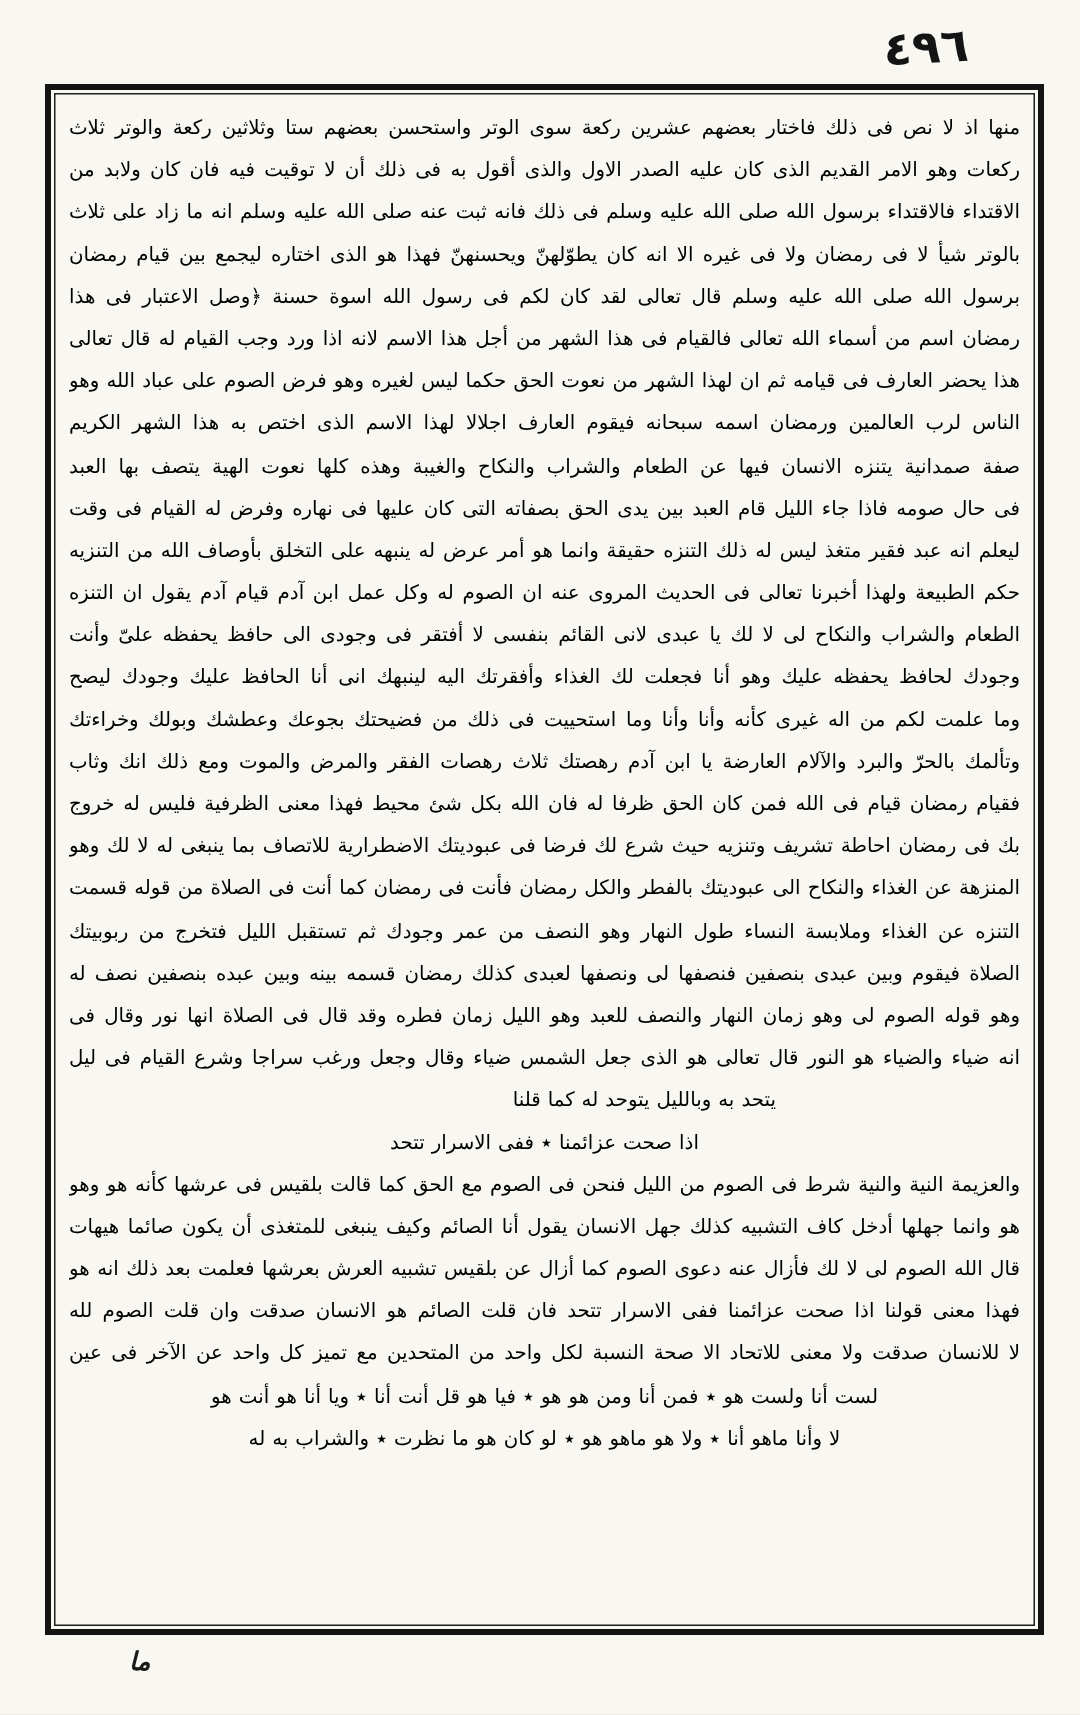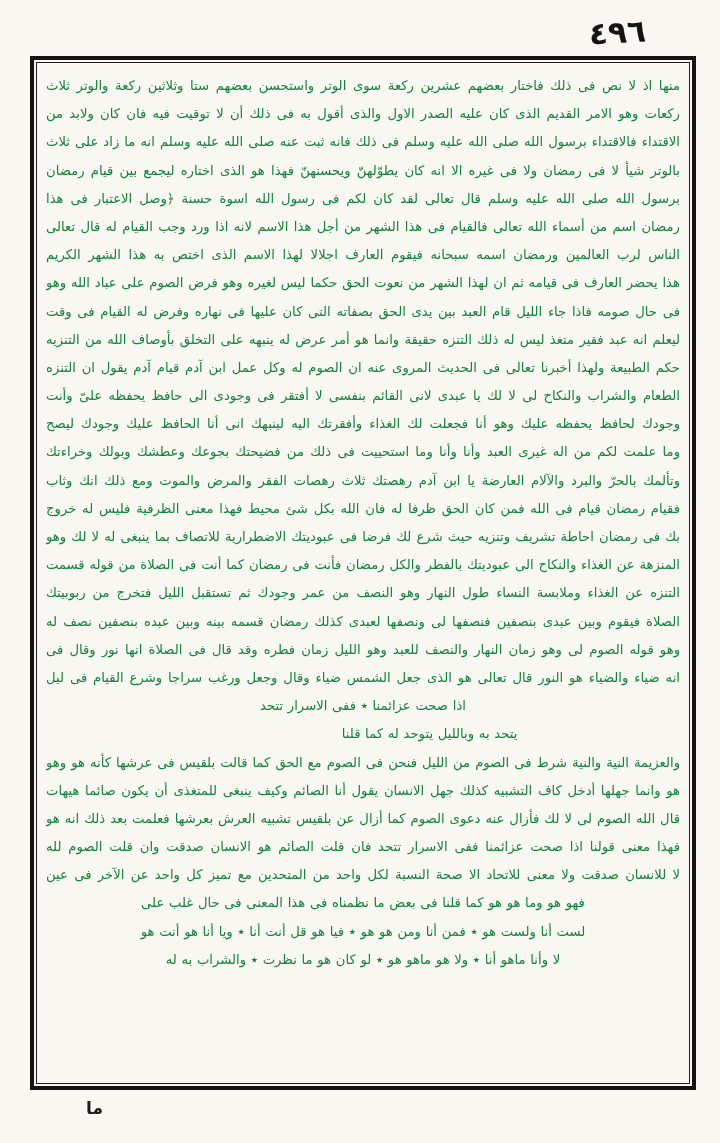--- a/index.html
+++ b/index.html
@@ -43,39 +43,40 @@
   }
   .line {
     font-size:13.2px;
     line-height:28.2px;
     height:28.2px;
     overflow:hidden;
     white-space:normal;
     text-align:justify;
     text-align-last:justify;
     word-spacing:0.5px;
-    color:#15803d;
+    color:#000000;
   }
   .line.center {
     text-align:center;
     text-align-last:center;
   }
   .line.center-right {
     text-align:center;
     text-align-last:center;
     padding-left:33%;
     padding-right:12%;
     box-sizing:border-box;
   }
   .catchword {
     position:absolute;
     left:86px; top:1098px;
     font-size:17px;
     font-weight:bold;
     direction:rtl;
+    font-style:italic;
   }
 </style>
 </head>
 <body>
 
 <div class="sheet">
 
   <div class="page-number">٤٩٦</div>
 
   <div class="frame-outer">
@@ -87,70 +88,70 @@
           <div class="line">ركعات وهو الامر القديم الذى كان عليه الصدر الاول والذى أقول به فى ذلك أن لا توقيت فيه فان كان ولابد من</div>
 
           <div class="line">الاقتداء فالاقتداء برسول الله صلى الله عليه وسلم فى ذلك فانه ثبت عنه صلى الله عليه وسلم انه ما زاد على ثلاث عشرة ركعة</div>
 
           <div class="line">بالوتر شيأ لا فى رمضان ولا فى غيره الا انه كان يطوّلهنّ ويحسنهنّ فهذا هو الذى اختاره ليجمع بين قيام رمضان والاقتداء</div>
 
           <div class="line">برسول الله صلى الله عليه وسلم قال تعالى لقد كان لكم فى رسول الله اسوة حسنة ﴿وصل الاعتبار فى هذا الفصل﴾</div>
 
           <div class="line">رمضان اسم من أسماء الله تعالى فالقيام فى هذا الشهر من أجل هذا الاسم لانه اذا ورد وجب القيام له قال تعالى يوم يقوم</div>
 
+          <div class="line">هذا يحضر العارف فى قيامه ثم ان لهذا الشهر من نعوت الحق حكما ليس لغيره وهو فرض الصوم على عباد الله وهو</div>
+
           <div class="line">الناس لرب العالمين ورمضان اسمه سبحانه فيقوم العارف اجلالا لهذا الاسم الذى اختص به هذا الشهر الكريم</div>
 
-          <div class="line">هذا يحضر العارف فى قيامه ثم ان لهذا الشهر من نعوت الحق حكما ليس لغيره وهو فرض الصوم على عباد الله وهو</div>
-
+          <div class="line">صفة صمدانية يتنزه الانسان فيها عن الطعام والشراب والنكاح والغيبة وهذه كلها نعوت الهية يتصف بها العبد</div>
 
           <div class="line">فى حال صومه فاذا جاء الليل قام العبد بين يدى الحق بصفاته التى كان عليها فى نهاره وفرض له القيام فى وقت الفطر</div>
 
           <div class="line">ليعلم انه عبد فقير متغذ ليس له ذلك التنزه حقيقة وانما هو أمر عرض له ينبهه على التخلق بأوصاف الله من التنزيه عن</div>
 
           <div class="line">حكم الطبيعة ولهذا أخبرنا تعالى فى الحديث المروى عنه ان الصوم له وكل عمل ابن آدم قيام آدم يقول ان التنزه عن</div>
 
           <div class="line">الطعام والشراب والنكاح لى لا لك يا عبدى لانى القائم بنفسى لا أفتقر فى وجودى الى حافظ يحفظه علىّ وأنت تفتقر فى</div>
 
           <div class="line">وجودك لحافظ يحفظه عليك وهو أنا فجعلت لك الغذاء وأفقرتك اليه لينبهك انى أنا الحافظ عليك وجودك ليصح</div>
 
 
-          <div class="line">وما علمت لكم من اله غيرى العبد وأنا وأنا وما استحييت فى ذلك من فضيحتك بجوعك وعطشك وبولك وخراءتك</div>
+          <div class="line">وما علمت لكم من اله غيرى كأنه وأنا وأنا وما استحييت فى ذلك من فضيحتك بجوعك وعطشك وبولك وخراءتك</div>
 
           <div class="line">وتألمك بالحرّ والبرد والآلام العارضة يا ابن آدم رهصتك ثلاث رهصات الفقر والمرض والموت ومع ذلك انك وثاب</div>
 
           <div class="line">فقيام رمضان قيام فى الله فمن كان الحق ظرفا له فان الله بكل شئ محيط فهذا معنى الظرفية فليس له خروج عنه فاحاطته</div>
 
           <div class="line">بك فى رمضان احاطة تشريف وتنزيه حيث شرع لك فرضا فى عبوديتك الاضطرارية للاتصاف بما ينبغى له لا لك وهو</div>
 
           <div class="line">المنزهة عن الغذاء والنكاح الى عبوديتك بالفطر والكل رمضان فأنت فى رمضان كما أنت فى الصلاة من قوله قسمت</div>
 
           <div class="line">التنزه عن الغذاء وملابسة النساء طول النهار وهو النصف من عمر وجودك ثم تستقبل الليل فتخرج من ربوبيتك</div>
 
           <div class="line">الصلاة فيقوم وبين عبدى بنصفين فنصفها لى ونصفها لعبدى كذلك رمضان قسمه بينه وبين عبده بنصفين نصف له</div>
 
           <div class="line">وهو قوله الصوم لى وهو زمان النهار والنصف للعبد وهو الليل زمان فطره وقد قال فى الصلاة انها نور وقال فى الصوم</div>
 
           <div class="line">انه ضياء والضياء هو النور قال تعالى هو الذى جعل الشمس ضياء وقال وجعل ورغب سراجا وشرع القيام فى ليل</div>
 
 
+          <div class="line center-right">يتحد به وبالليل يتوحد له كما قلنا</div>
+
           <div class="line center">اذا صحت عزائمنا ٭ ففى الاسرار تتحد</div>
-
-          <div class="line center-right">يتحد به وبالليل يتوحد له كما قلنا</div>
 
           <div class="line">والعزيمة النية والنية شرط فى الصوم من الليل فنحن فى الصوم مع الحق كما قالت بلقيس فى عرشها كأنه هو وهو كان</div>
 
           <div class="line">هو وانما جهلها أدخل كاف التشبيه كذلك جهل الانسان يقول أنا الصائم وكيف ينبغى للمتغذى أن يكون صائما هيهات</div>
 
           <div class="line">قال الله الصوم لى لا لك فأزال عنه دعوى الصوم كما أزال عن بلقيس تشبيه العرش بعرشها فعلمت بعد ذلك انه هو لا غيره</div>
 
           <div class="line">فهذا معنى قولنا اذا صحت عزائمنا ففى الاسرار تتحد فان قلت الصائم هو الانسان صدقت وان قلت الصوم لله</div>
 
           <div class="line">لا للانسان صدقت ولا معنى للاتحاد الا صحة النسبة لكل واحد من المتحدين مع تميز كل واحد عن الآخر فى عين الاتحاد</div>
 
-          <div class="line center">فهو هو وما هو هو كما قلنا فى بعض ما نظمناه فى هذا المعنى فى حال غلب على</div>
 
           <div class="line center">لست أنا ولست هو ٭ فمن أنا ومن هو هو ٭ فيا هو قل أنت أنا ٭ ويا أنا هو أنت هو</div>
 
           <div class="line center">لا وأنا ماهو أنا ٭ ولا هو ماهو هو ٭ لو كان هو ما نظرت ٭ والشراب به له</div>
         </div>
     </div>
   </div>
 
   <div class="catchword">ما</div>
 

